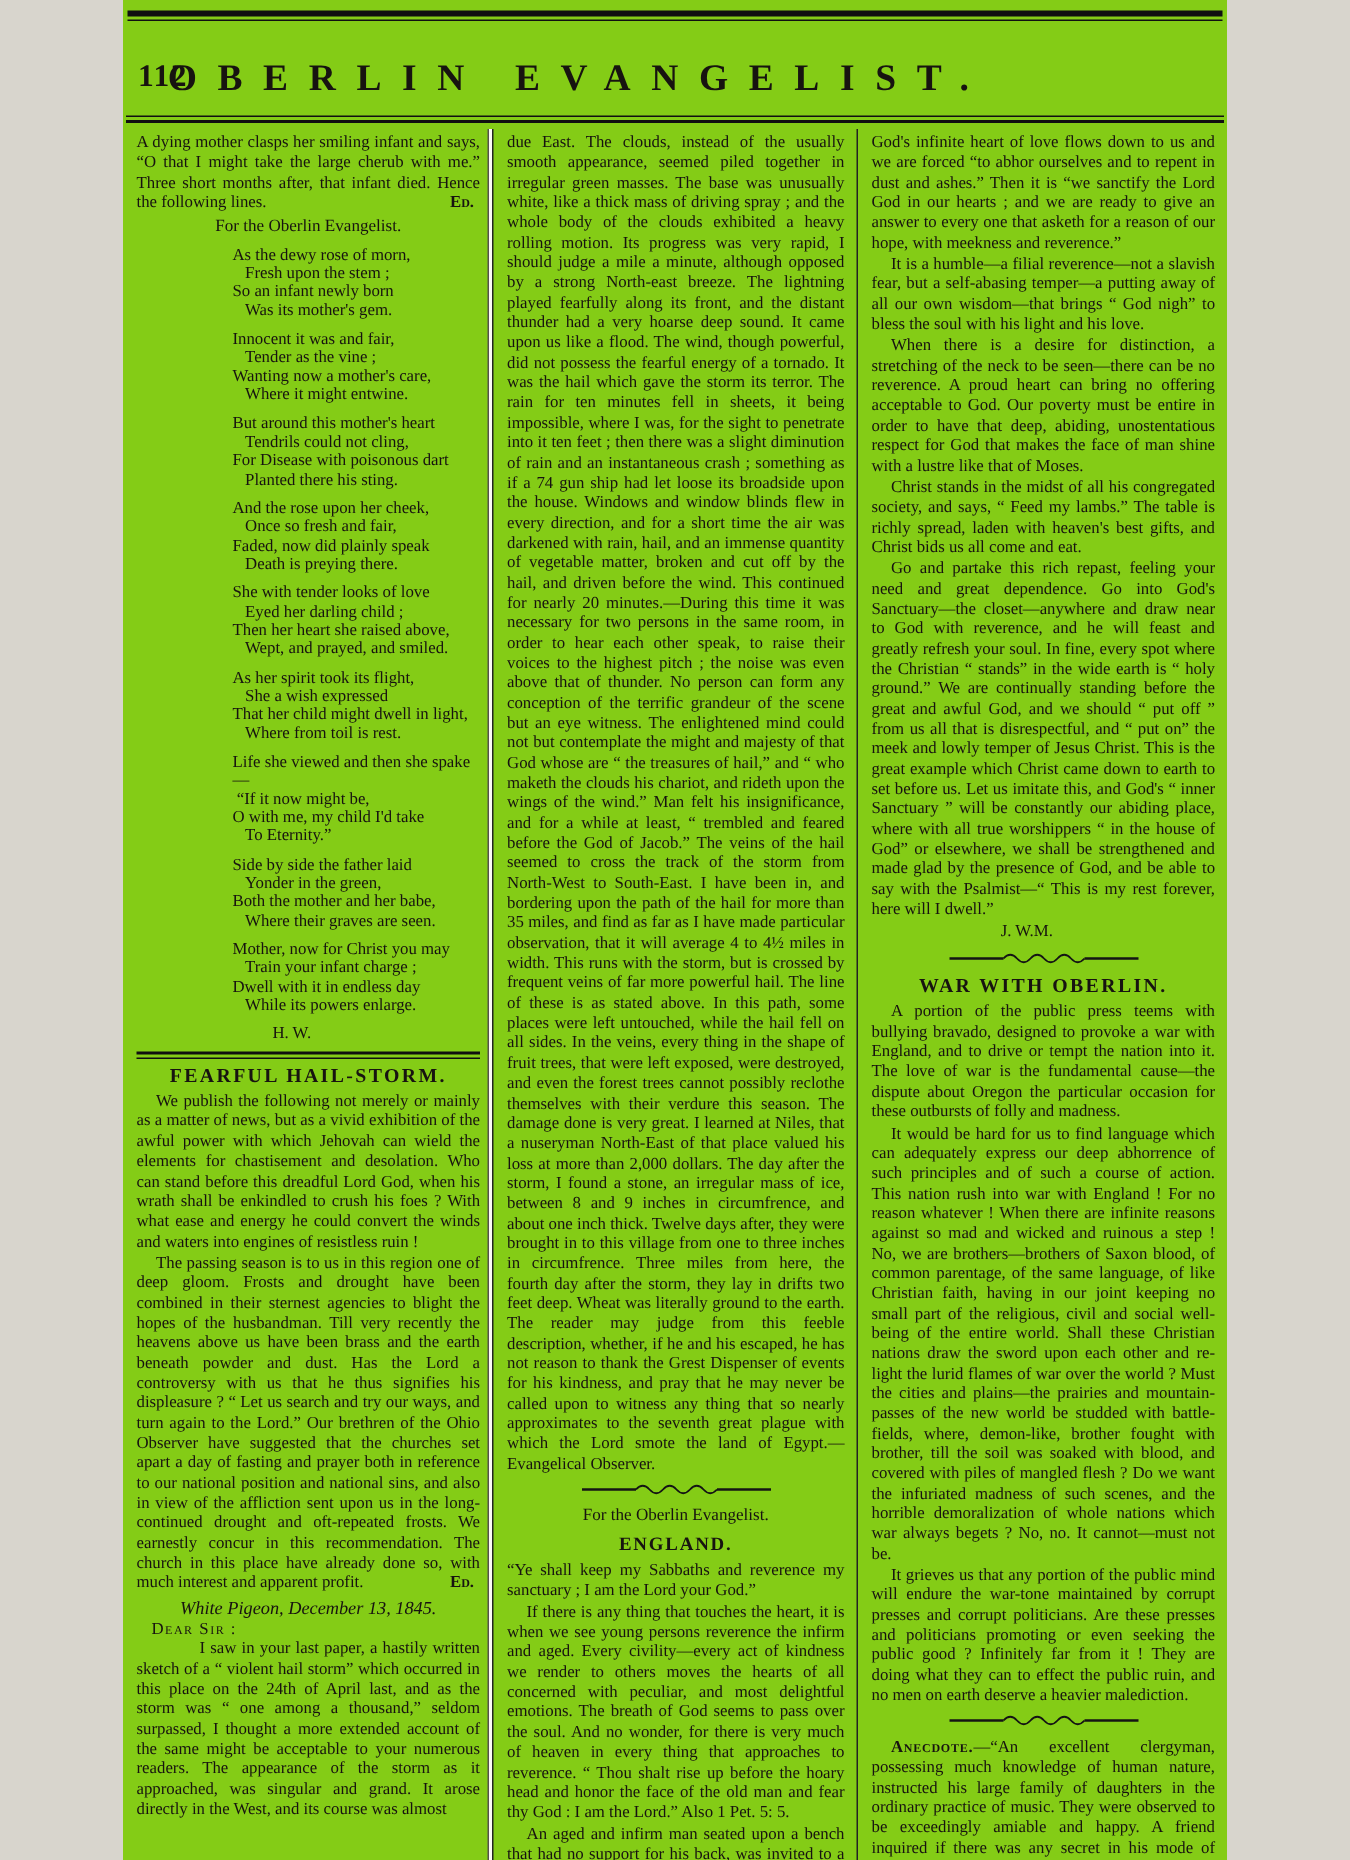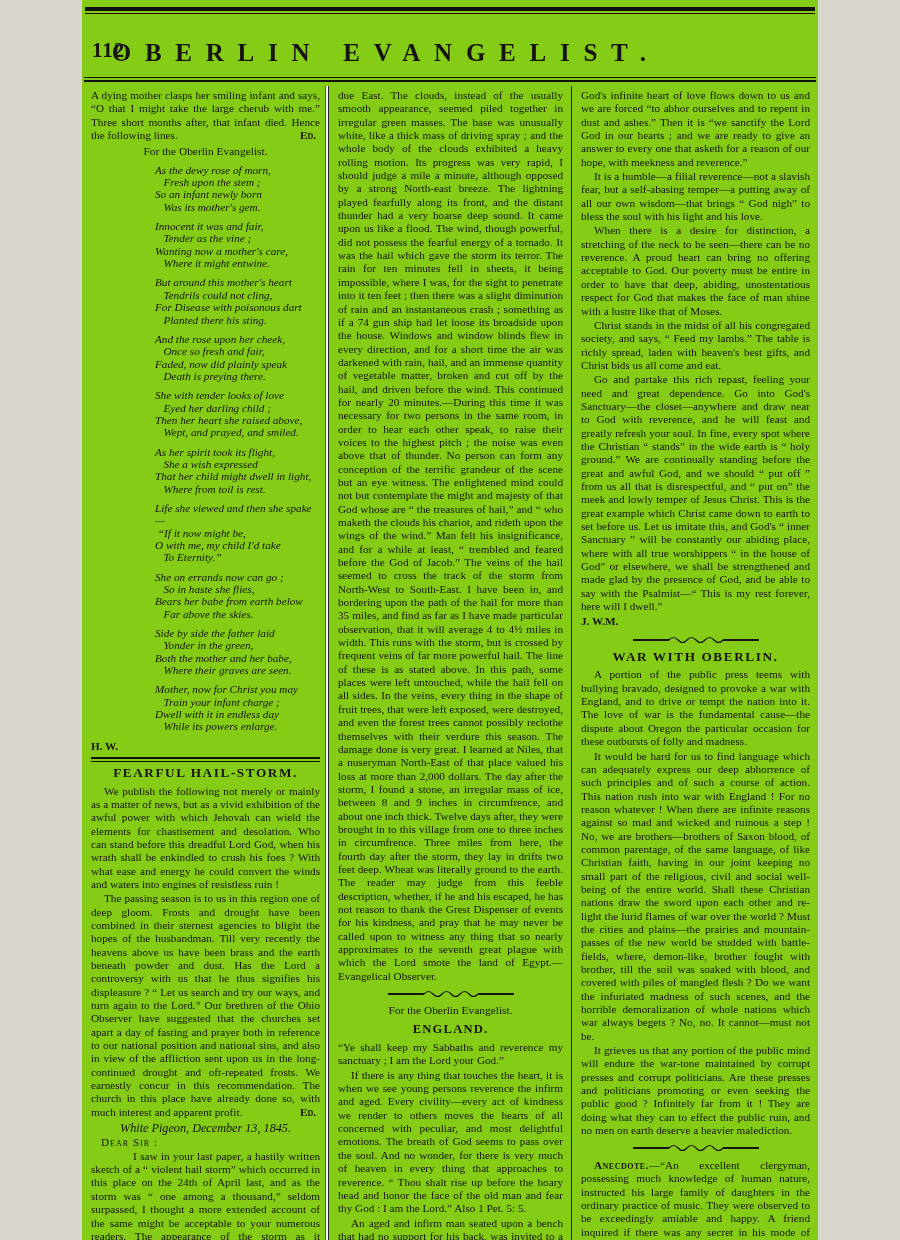--- a/index.html
+++ b/index.html
@@ -20,24 +20,24 @@
   .col { box-sizing:border-box; padding:3px 8px 0 9px; overflow:hidden;
     font-size:11.2px; line-height:13.35px; text-align:justify; }
   .c1 { width:301px; }
   .c2 { width:298px; border-left:1px solid #232323; border-right:1px solid #232323;
     box-shadow:-2px 0 0 #fbfaf5, -3px 0 0 #55524c; }
   .c3 { width:301px; }
   p { margin:0 0 1px 0; text-indent:13px; }
   p.cont { text-indent:0; }
   p.deep { text-indent:42px; }
   .stanza { white-space:pre-wrap; text-align:left; text-indent:0;
-    margin:0 0 7px 64px; line-height:12.35px;font-style:italic; }
+    margin:0 0 7px 64px; line-height:12.35px; }
   .poem-heading, .sub-heading { text-align:center; font-weight:normal; font-size:11.4px;
     margin:3px 0 5px 0; text-indent:0; }
-  .sig-right { text-align:left; padding-right:22px; margin:2px 0 4px 0; text-indent:0; font-weight:bold; }
+  .sig-right { text-align:center; padding-right:22px; margin:2px 0 4px 0; text-indent:0; font-weight:normal; }
   .section-rule { height:2px; border-top:2px solid #101010; border-bottom:1px solid #101010; margin:4px 0 4px 0; }
   .article-title { text-align:center; font-size:13.2px; font-weight:bold; letter-spacing:1.6px;
     margin:2px 0 5px 0; }
   .dateline { text-align:center; font-style:italic; font-size:12.2px; margin:3px 0 1px 0; text-indent:0; }
   .salutation { font-variant:small-caps; letter-spacing:1px; font-weight:normal; text-indent:10px; margin-bottom:0; }
   .ed-sig { float:right; font-variant:small-caps; font-weight:bold; padding-right:4px; }
   .sc-label { font-variant:small-caps; letter-spacing:0.5px; font-weight:bold; }
   .squiggle-wrap { text-align:center; margin:5px 0 3px 0; }
   .scripture { font-weight:normal; }
   .worship-title { text-align:center; font-weight:bold; font-size:12.6px; letter-spacing:1.2px; margin:1px 0 5px 0; }
@@ -79,24 +79,20 @@
 Then her heart she raised above,
    Wept, and prayed, and smiled.</p>
       <p class="stanza">As her spirit took its flight,
    She a wish expressed
 That her child might dwell in light,
    Where from toil is rest.</p>
       <p class="stanza">Life she viewed and then she spake—
  “If it now might be,
 O with me, my child I'd take
    To Eternity.”</p>
-      <p class="stanza">She on errands now can go ;
-   So in haste she flies,
-Bears her babe from earth below
-   Far above the skies.</p>
       <p class="stanza">Side by side the father laid
    Yonder in the green,
 Both the mother and her babe,
    Where their graves are seen.</p>
       <p class="stanza">Mother, now for Christ you may
    Train your infant charge ;
 Dwell with it in endless day
    While its powers enlarge.</p>
       <div class="sig-right">H. W.</div>
       <div class="section-rule"></div>

